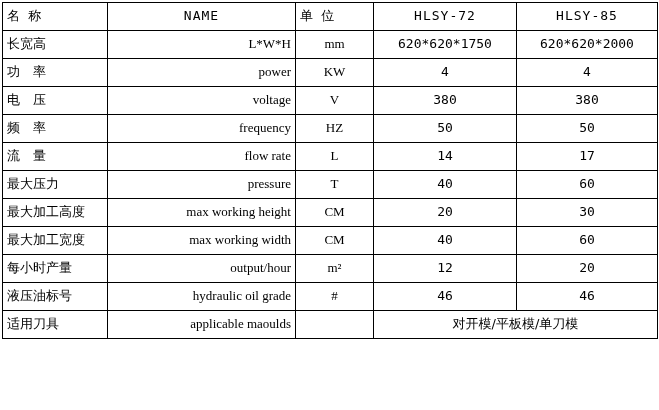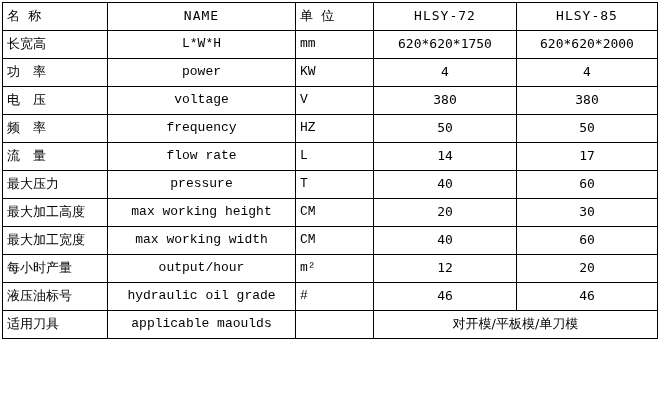--- a/index.html
+++ b/index.html
@@ -36,27 +36,28 @@
   col.c3 { width: 143px; }
   col.c4 { width: 141px; }
   .cn-left {
     text-align: left;
     font-family: "DejaVu Sans", sans-serif;
     font-size: 13px;
     padding-left: 6px;
     margin-left: 15px;
   }
   .en {
-    text-align: center;
-    font-family: Liberation Mono, monospace;
+    text-align: right;
+    font-family: Liberation Serif, serif;
     font-size: 12.5px;
     padding-left: 6px;
   }
   .unit {
-    font-family: Liberation Mono, monospace;
+    text-align: center;
+    font-family: Liberation Serif, serif;
     font-size: 12px;
   }
   .val {
     text-align: center;
     font-family: "DejaVu Sans Mono", monospace;
     font-size: 12.5px;
     margin-top: 32px;
   }
   .hdr-cn {
     text-align: left;

